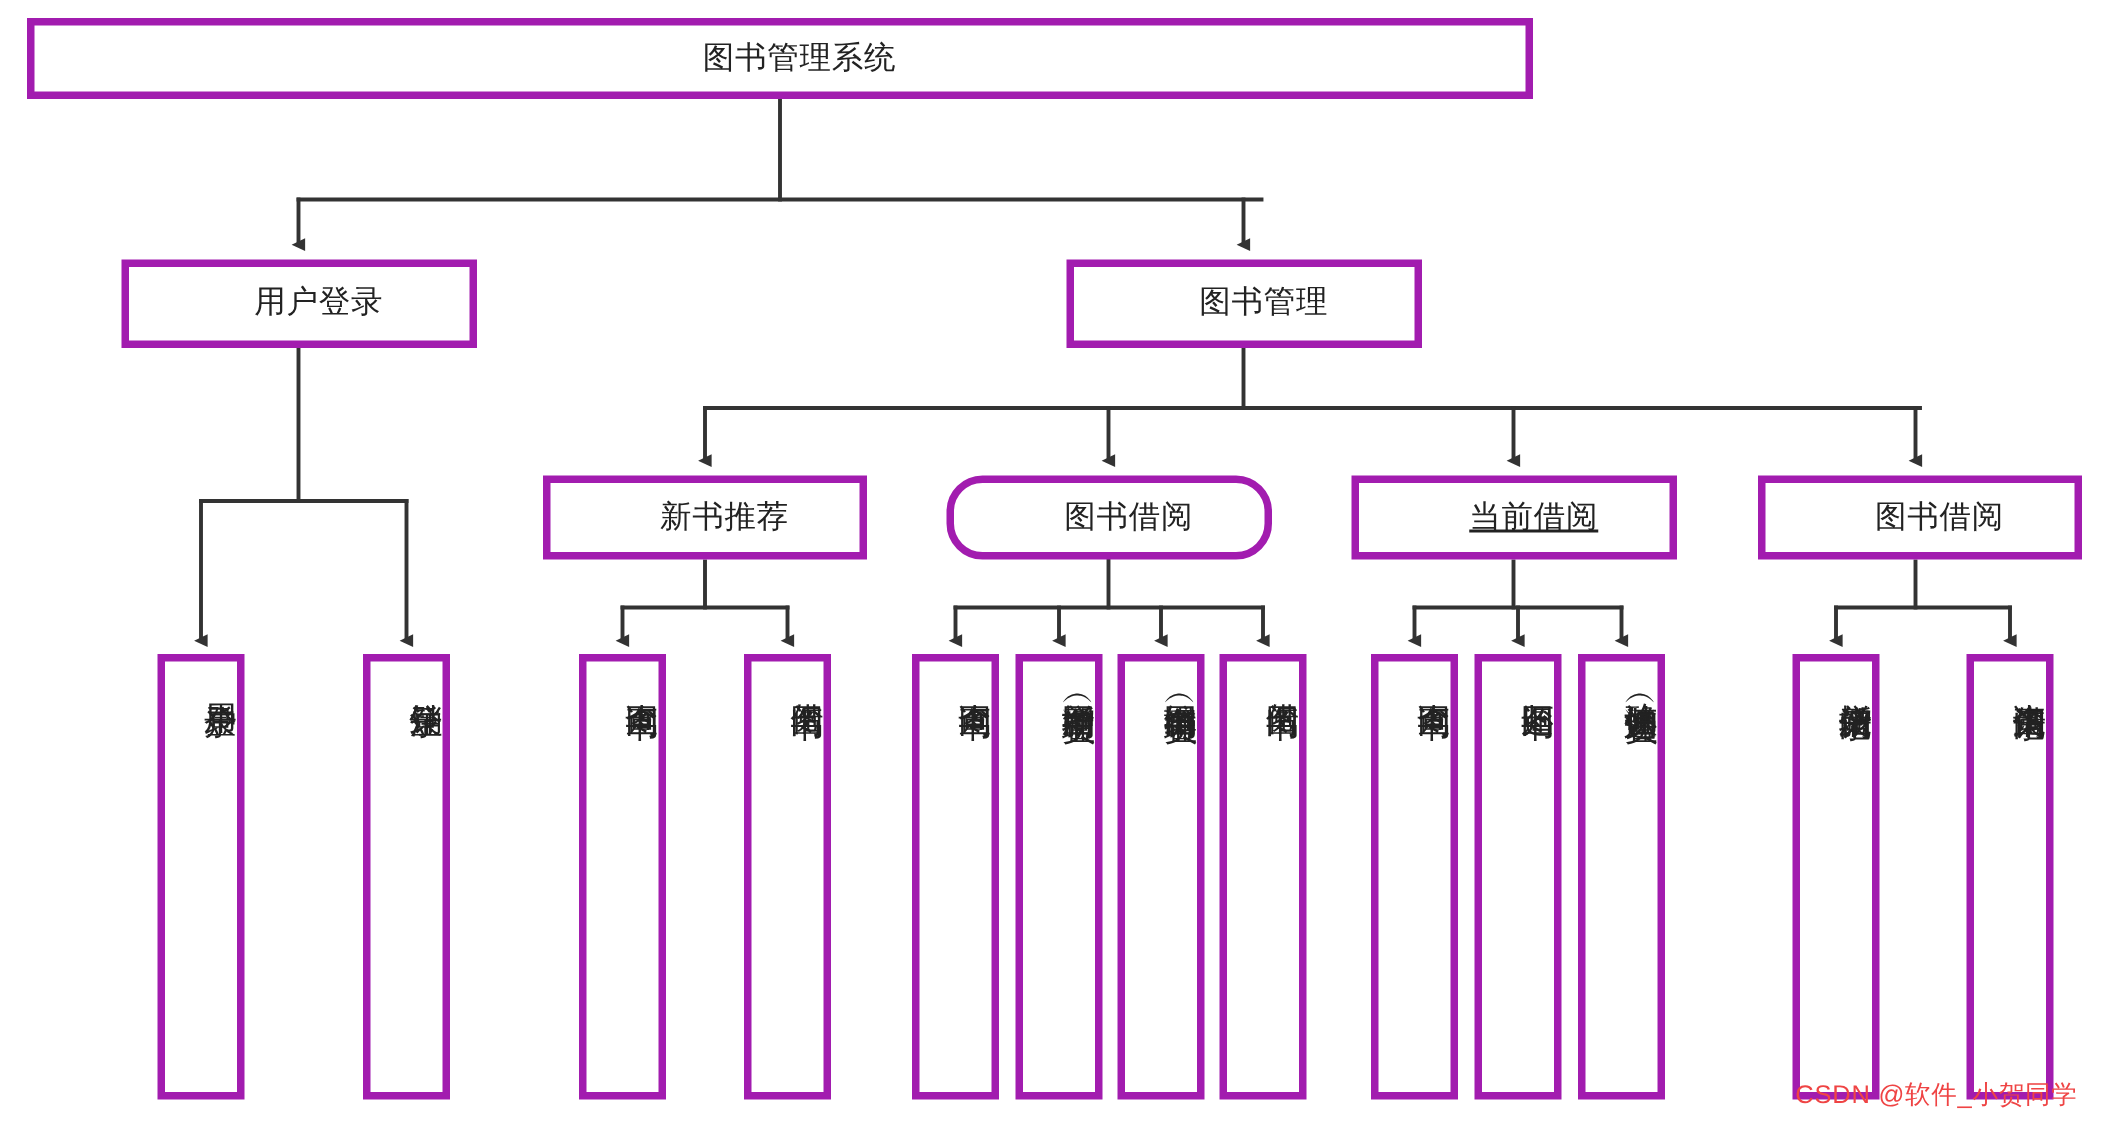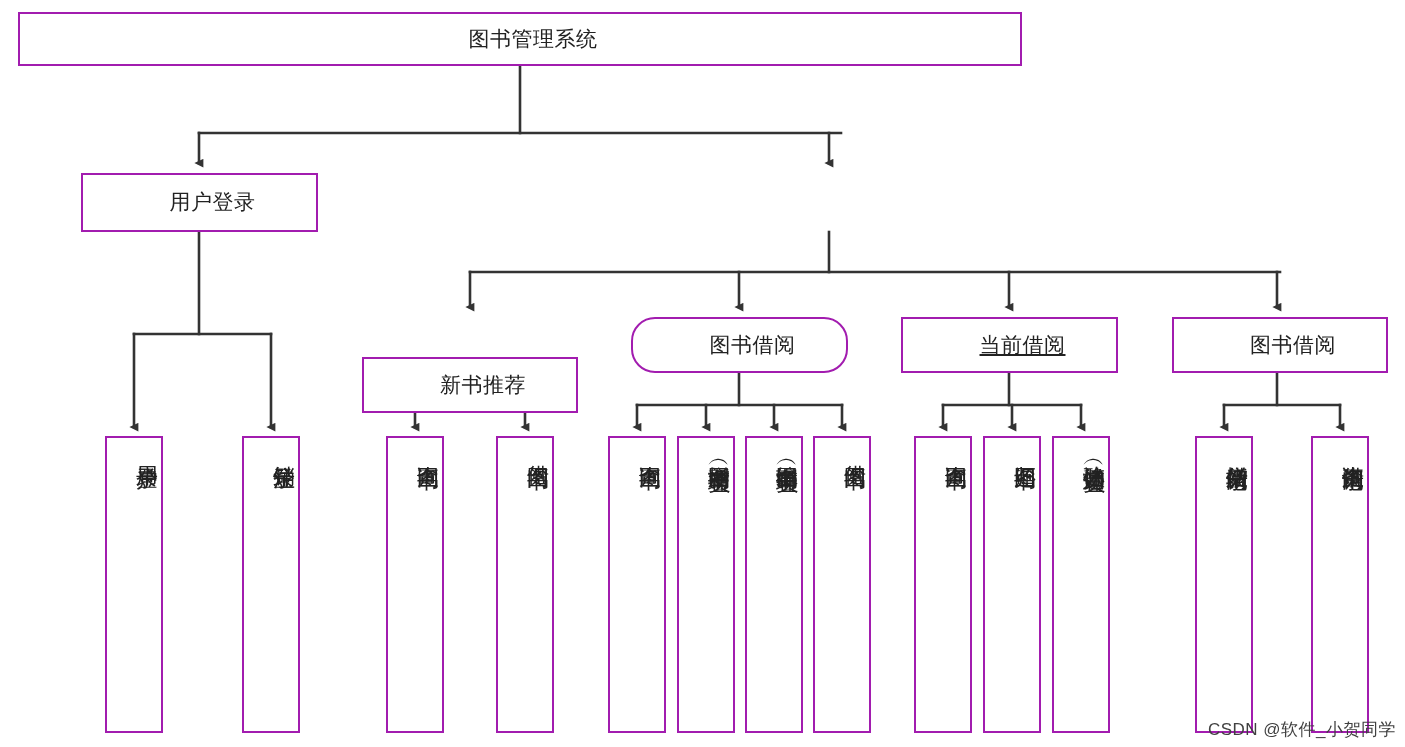--- a/index.html
+++ b/index.html
@@ -22,21 +22,21 @@
     left: 0;
     top: 0;
     width: 1405px;
     height: 747px;
     pointer-events: none;
   }
   .node {
     position: absolute;
     box-sizing: border-box;
     background: #ffffff;
-    border: 2px solid #a21caf;
+    border: 5px solid #a21caf;
     display: flex;
     align-items: center;
     justify-content: center;
     color: #222222;
     z-index: 2;
     padding-left: 26px;
   }
   .node .label {
     text-align: center;
     line-height: 1.25;
@@ -52,24 +52,24 @@
   .node.v .label {
     writing-mode: vertical-rl;
     text-orientation: upright;
     font-size: 22px;
     line-height: 1.18;
     letter-spacing: 1px;
     white-space: nowrap;
   }
   #watermark {
     position: absolute;
-    right: 9px;
+    right: 20px;
     bottom: 6px;
     font-size: 17px;
-    color: #404040;
+    color: #ef4444;
     letter-spacing: 0.5px;
     z-index: 3;
     white-space: nowrap;
   }
 </style>
 </head>
 <body>
 
 <div id="canvas">
 
@@ -123,22 +123,25 @@
     </g>
   </svg>
 
   <div class="node h" style="left:18px; top:12px; width:1004px; height:54px;">
     <span class="label">图书管理系统</span>
   </div>
 
   <div class="node h" style="left:81px; top:173px; width:237px; height:59px;">
     <span class="label">用户登录</span>
   </div>
+  <div class="node h" style="left:711px; top:173px; width:237px; height:59px;">
+    <span class="label">图书管理</span>
+  </div>
 
-  <div class="node h" style="left:362px; top:317px; width:216px; height:56px;margin-top:40px;">
+  <div class="node h" style="left:362px; top:317px; width:216px; height:56px;">
     <span class="label">新书推荐</span>
   </div>
   <div class="node h" style="left:631px; top:317px; width:217px; height:56px;border-radius:24px;">
     <span class="label">图书借阅</span>
   </div>
   <div class="node h" style="left:901px; top:317px; width:217px; height:56px;text-decoration:underline;">
     <span class="label">当前借阅</span>
   </div>
   <div class="node h" style="left:1172px; top:317px; width:216px; height:56px;">
     <span class="label">图书借阅</span>

